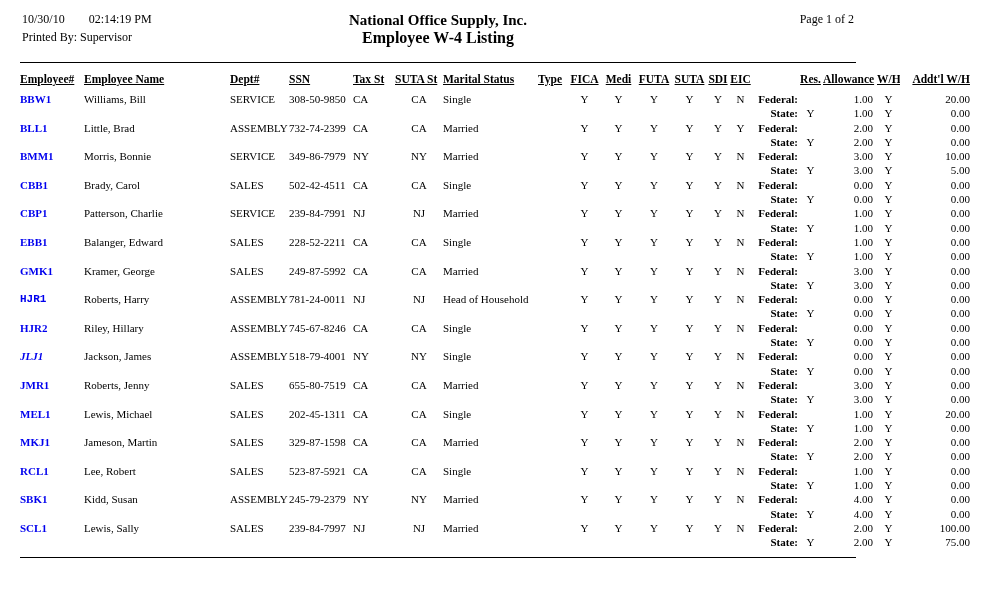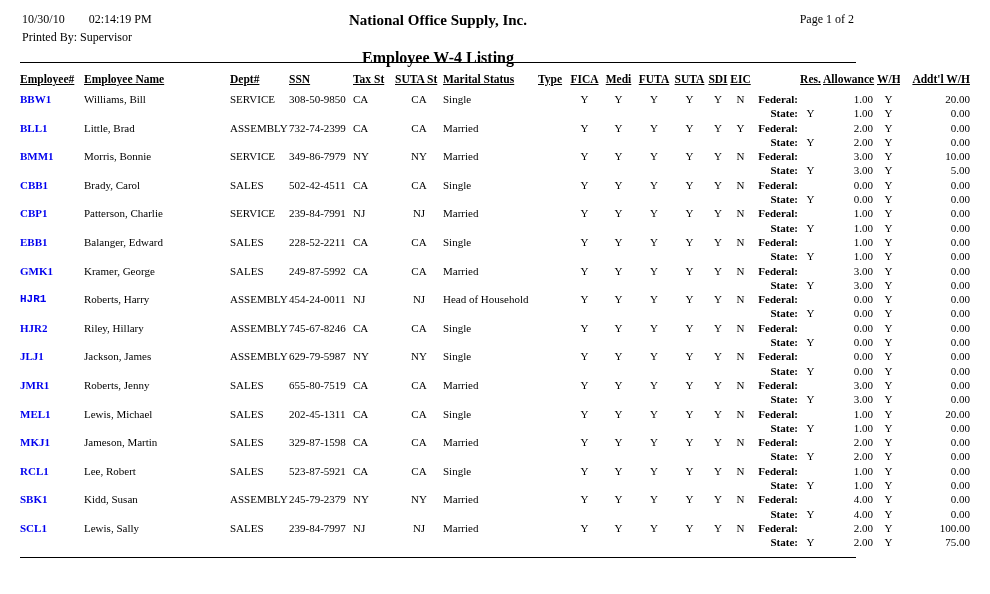--- a/index.html
+++ b/index.html
@@ -7,21 +7,21 @@
   body { width:990px; height:594px; font-family:"Liberation Serif", serif; color:#000; overflow:hidden; }
   .page { width:876px; height:594px; padding:10px 20px 8px 20px; }
 
   
   .rpt-header { position:relative; height:50px; }
   .hdr-left { position:absolute; left:2px; top:2px; font-size:12px; white-space:nowrap; }
   .hdr-left .time { margin-left:24px; }
   .hdr-left .printed { margin-top:3px; }
   .hdr-center { position:absolute; left:50%; transform:translateX(-50%); top:2px; text-align:center; white-space:nowrap; }
   .company { font-size:15px; font-weight:bold; }
-  .rpt-title { font-size:16px; font-weight:bold; margin-top:20px; }
+  .rpt-title { font-size:16px; font-weight:bold; margin-top:0; }
   .hdr-right { position:absolute; right:2px; top:2px; font-size:12px; white-space:nowrap; }
   .hdr-rule { border-bottom:1px solid #000; margin-top:2px; }
 
   
   table { width:950px; table-layout:fixed; border-collapse:collapse; margin-top:2px; }
   th, td { font-size:11px; white-space:nowrap; overflow:hidden; padding:0; vertical-align:bottom; text-align:left; }
   thead th { font-size:11.5px; font-weight:bold; text-decoration:underline; padding:8px 0 7px 0; }
   tbody td { height:14.3px; line-height:14.3px; }
   .ta-c { text-align:center; }
   .ta-r { text-align:right; }
@@ -303,21 +303,21 @@
           <td class="lbl ta-r">State:</td>
           <td class="ta-c">Y</td>
           <td class="ta-r num">3.00</td>
           <td class="ta-c">Y</td>
           <td class="ta-r">0.00</td>
         </tr>
         <tr>
           <td class="id-link" style="color: rgb(0, 0, 238); font-family: Liberation Mono, monospace;">HJR1</td>
           <td>Roberts, Harry</td>
           <td>ASSEMBLY</td>
-          <td>454-24-0011</td>
+          <td>781-24-0011</td>
           <td>NJ</td>
           <td class="ta-c">NJ</td>
           <td>Head of Household</td>
           <td></td>
           <td class="ta-c">Y</td>
           <td class="ta-c">Y</td>
           <td class="ta-c">Y</td>
           <td class="ta-c">Y</td>
           <td class="ta-c">Y</td>
           <td class="ta-c">N</td>
@@ -358,24 +358,24 @@
         </tr>
         <tr>
           <td colspan="14"></td>
           <td class="lbl ta-r">State:</td>
           <td class="ta-c">Y</td>
           <td class="ta-r num">0.00</td>
           <td class="ta-c">Y</td>
           <td class="ta-r">0.00</td>
         </tr>
         <tr>
-          <td class="id-link" style="color: rgb(0, 0, 238);">JLJ1</td>
+          <td class="id-link" style="color: rgb(0, 0, 238); font-style: italic;">JLJ1</td>
           <td>Jackson, James</td>
           <td>ASSEMBLY</td>
-          <td>629-79-5987</td>
+          <td>518-79-4001</td>
           <td>NY</td>
           <td class="ta-c">NY</td>
           <td>Single</td>
           <td></td>
           <td class="ta-c">Y</td>
           <td class="ta-c">Y</td>
           <td class="ta-c">Y</td>
           <td class="ta-c">Y</td>
           <td class="ta-c">Y</td>
           <td class="ta-c">N</td>

